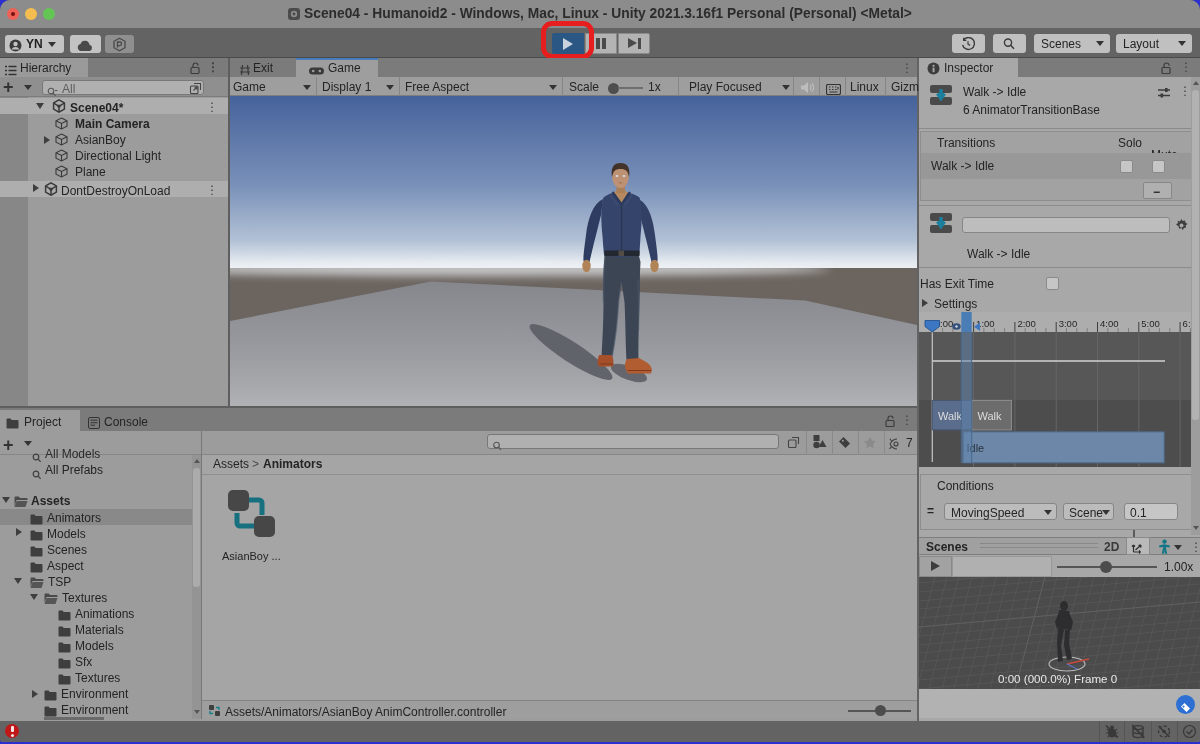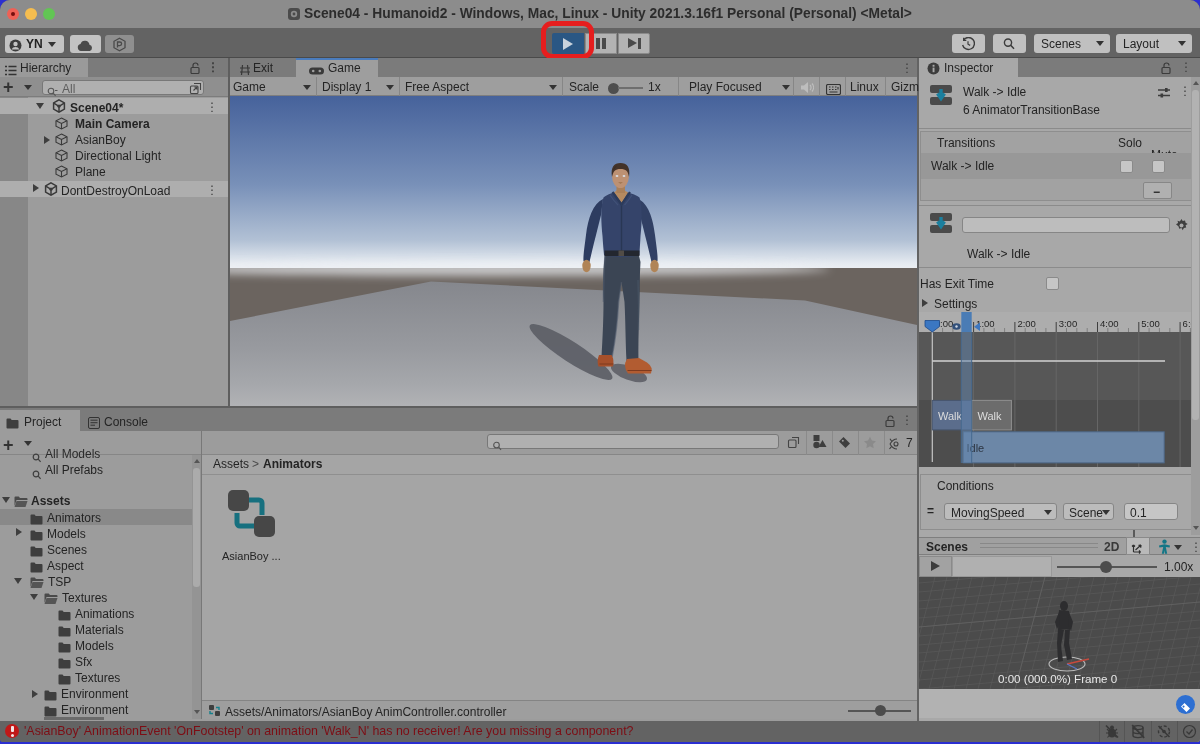--- a/index.html
+++ b/index.html
@@ -750,21 +750,20 @@
       </svg>
   </div>
   <div class="abs tx" style="left:225px;top:706px;">Assets/Animators/AsianBoy AnimController.controller</div>
   <div class="abs" style="left:848px;top:710px;width:63px;height:1.5px;background:#555;"></div>
   <div class="abs" style="left:875px;top:705px;width:11px;height:11px;border-radius:50%;background:#4c4c4c;"></div>
 
   <div class="abs" style="left:0;top:721px;width:1200px;height:21px;background:#636363;"></div>
   <div class="abs" style="left:5px;top:724px;width:14px;height:14px;border-radius:50%;background:#c01818;"></div>
   <div class="abs" style="left:10.5px;top:726px;width:3px;height:6px;background:#f2e6e6;border-radius:1px;"></div>
   <div class="abs" style="left:10.5px;top:733.5px;width:3px;height:3px;background:#f2e6e6;border-radius:50%;"></div>
-  <div class="abs tx" style="left:24px;top:725px;color:#7d0d14;font-size:12.4px;">'AsianBoy' AnimationEvent 'OnFootstep' on animation 'Walk_N' has no receiver! Are you missing a component?</div>
   <div class="vdiv" style="left:1099px;top:721px;width:1px;height:21px;background:#555;"></div>
   <div class="vdiv" style="left:1124px;top:721px;width:1px;height:21px;background:#555;"></div>
   <div class="vdiv" style="left:1151px;top:721px;width:1px;height:21px;background:#555;"></div>
   <div class="vdiv" style="left:1177px;top:721px;width:1px;height:21px;background:#555;"></div>
   <div class="abs" style="left:1104px;top:724px;">
     <svg width="16" height="15" viewBox="0 0 16 15">
         <ellipse cx="8" cy="9" rx="4" ry="4.5" fill="#393939"></ellipse>
         <circle cx="8" cy="3.5" r="2" fill="#393939"></circle>
         <path d="M3 5 L5 7 M13 5 L11 7 M2 9 h2.5 M11.5 9 H14 M3.5 13.5 L5.5 11 M12.5 13.5 L10.5 11" stroke="#393939" stroke-width="1.1"></path>
         <path d="M2 1.5 L14 13.5" stroke="#393939" stroke-width="1.6"></path>

